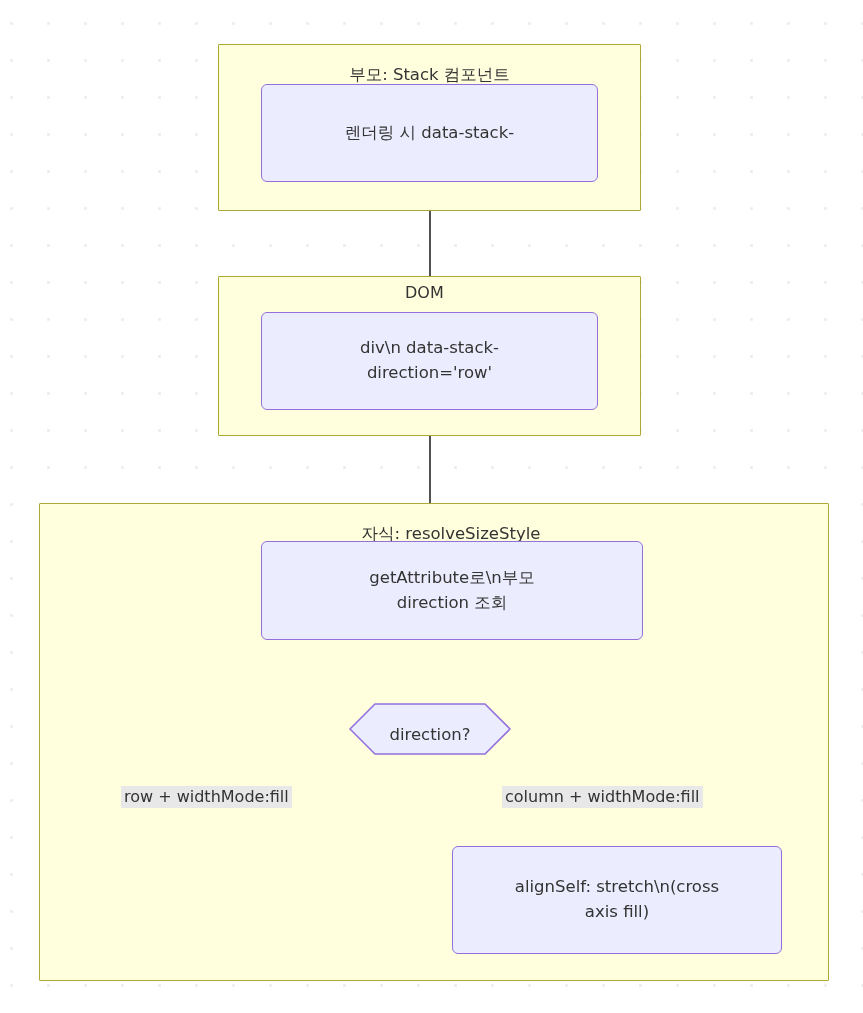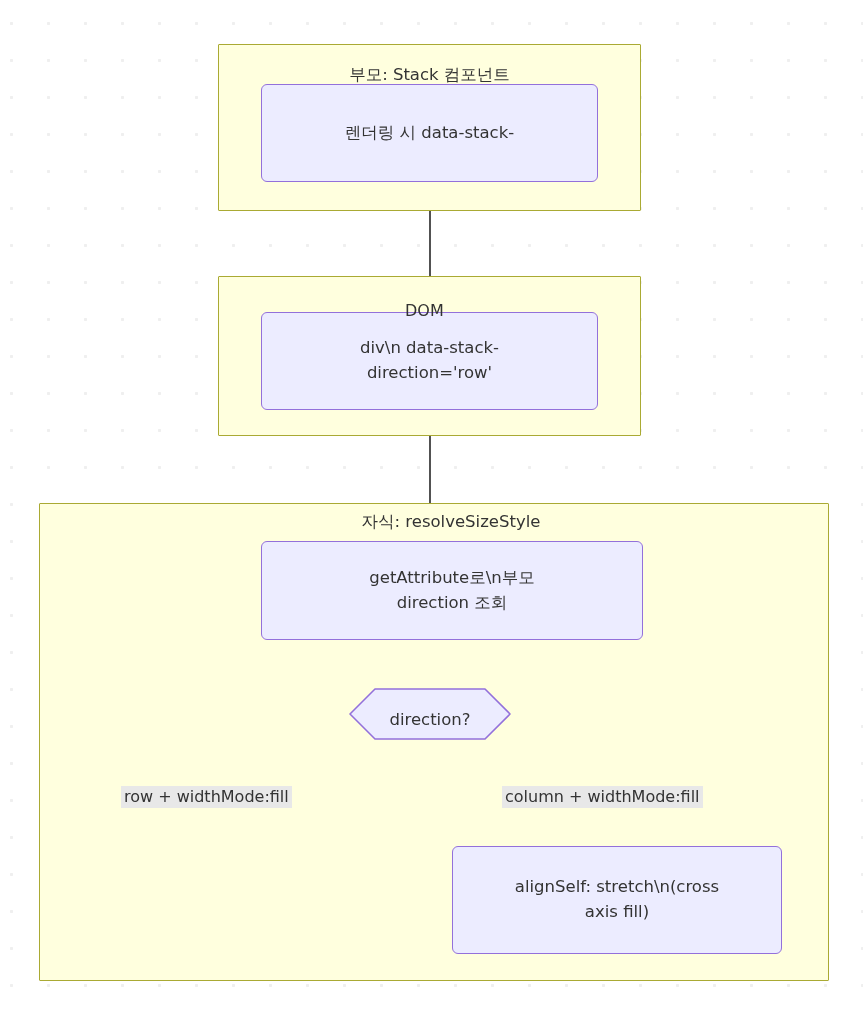--- a/index.html
+++ b/index.html
@@ -104,21 +104,20 @@
     color: #333333;
     font-size: 16px;
     line-height: 1.25;
     padding: 1px 3px;
     white-space: nowrap;
     z-index: 3;
   }
   .edge-label.plain {
     background: transparent;
     padding: 0;
-    margin-top: 18px;
   }
 </style>
 </head>
 <body>
 
 <div id="canvas">
 
   <svg id="edges" viewBox="0 0 863 1013" width="863" height="1013">
     <defs>
       <marker id="arrow" viewBox="0 0 12 12" refX="9" refY="6" markerWidth="7" markerHeight="7" orient="auto-start-reverse">
@@ -152,31 +151,31 @@
   <div class="edge-label plain" style="left:405px; top:283px;">DOM</div>
 
   <div class="node" style="left:261px; top:312px; width:337px; height:98px;">
     <span>
       <span>div\n data-stack-</span>
       <span>direction='row'</span>
     </span>
   </div>
 
   <div class="cluster" style="left:39px; top:503px; width:790px; height:478px;">
-    <div class="cluster-title" style="top:10px;margin-left:34px;">자식: resolveSizeStyle</div>
+    <div class="cluster-title" style="top:22px;margin-left:34px;">자식: resolveSizeStyle</div>
   </div>
 
   <div class="node" style="left:261px; top:541px; width:382px; height:99px;">
     <span>
       <span>getAttribute로\n부모</span>
       <span>direction 조회</span>
     </span>
   </div>
 
-  <div class="hex-wrap" style="left:349px; top:688px; width:162px; height:65px;">
+  <div class="hex-wrap" style="left:349px; top:703px; width:162px; height:65px;">
     <svg class="hex-shape" width="162" height="52" viewBox="0 0 162 52">
       <polygon points="26,1 136,1 161,26 136,51 26,51 1,26" fill="#ececff" stroke="#9370db" stroke-width="1.6" stroke-linejoin="round"></polygon>
     </svg>
     <span class="hex-label">direction?</span>
   </div>
 
   <div class="edge-label" style="left:121px; top:786px;">row + widthMode:fill</div>
 
   <div class="edge-label" style="left:502px; top:786px;">column + widthMode:fill</div>
 

